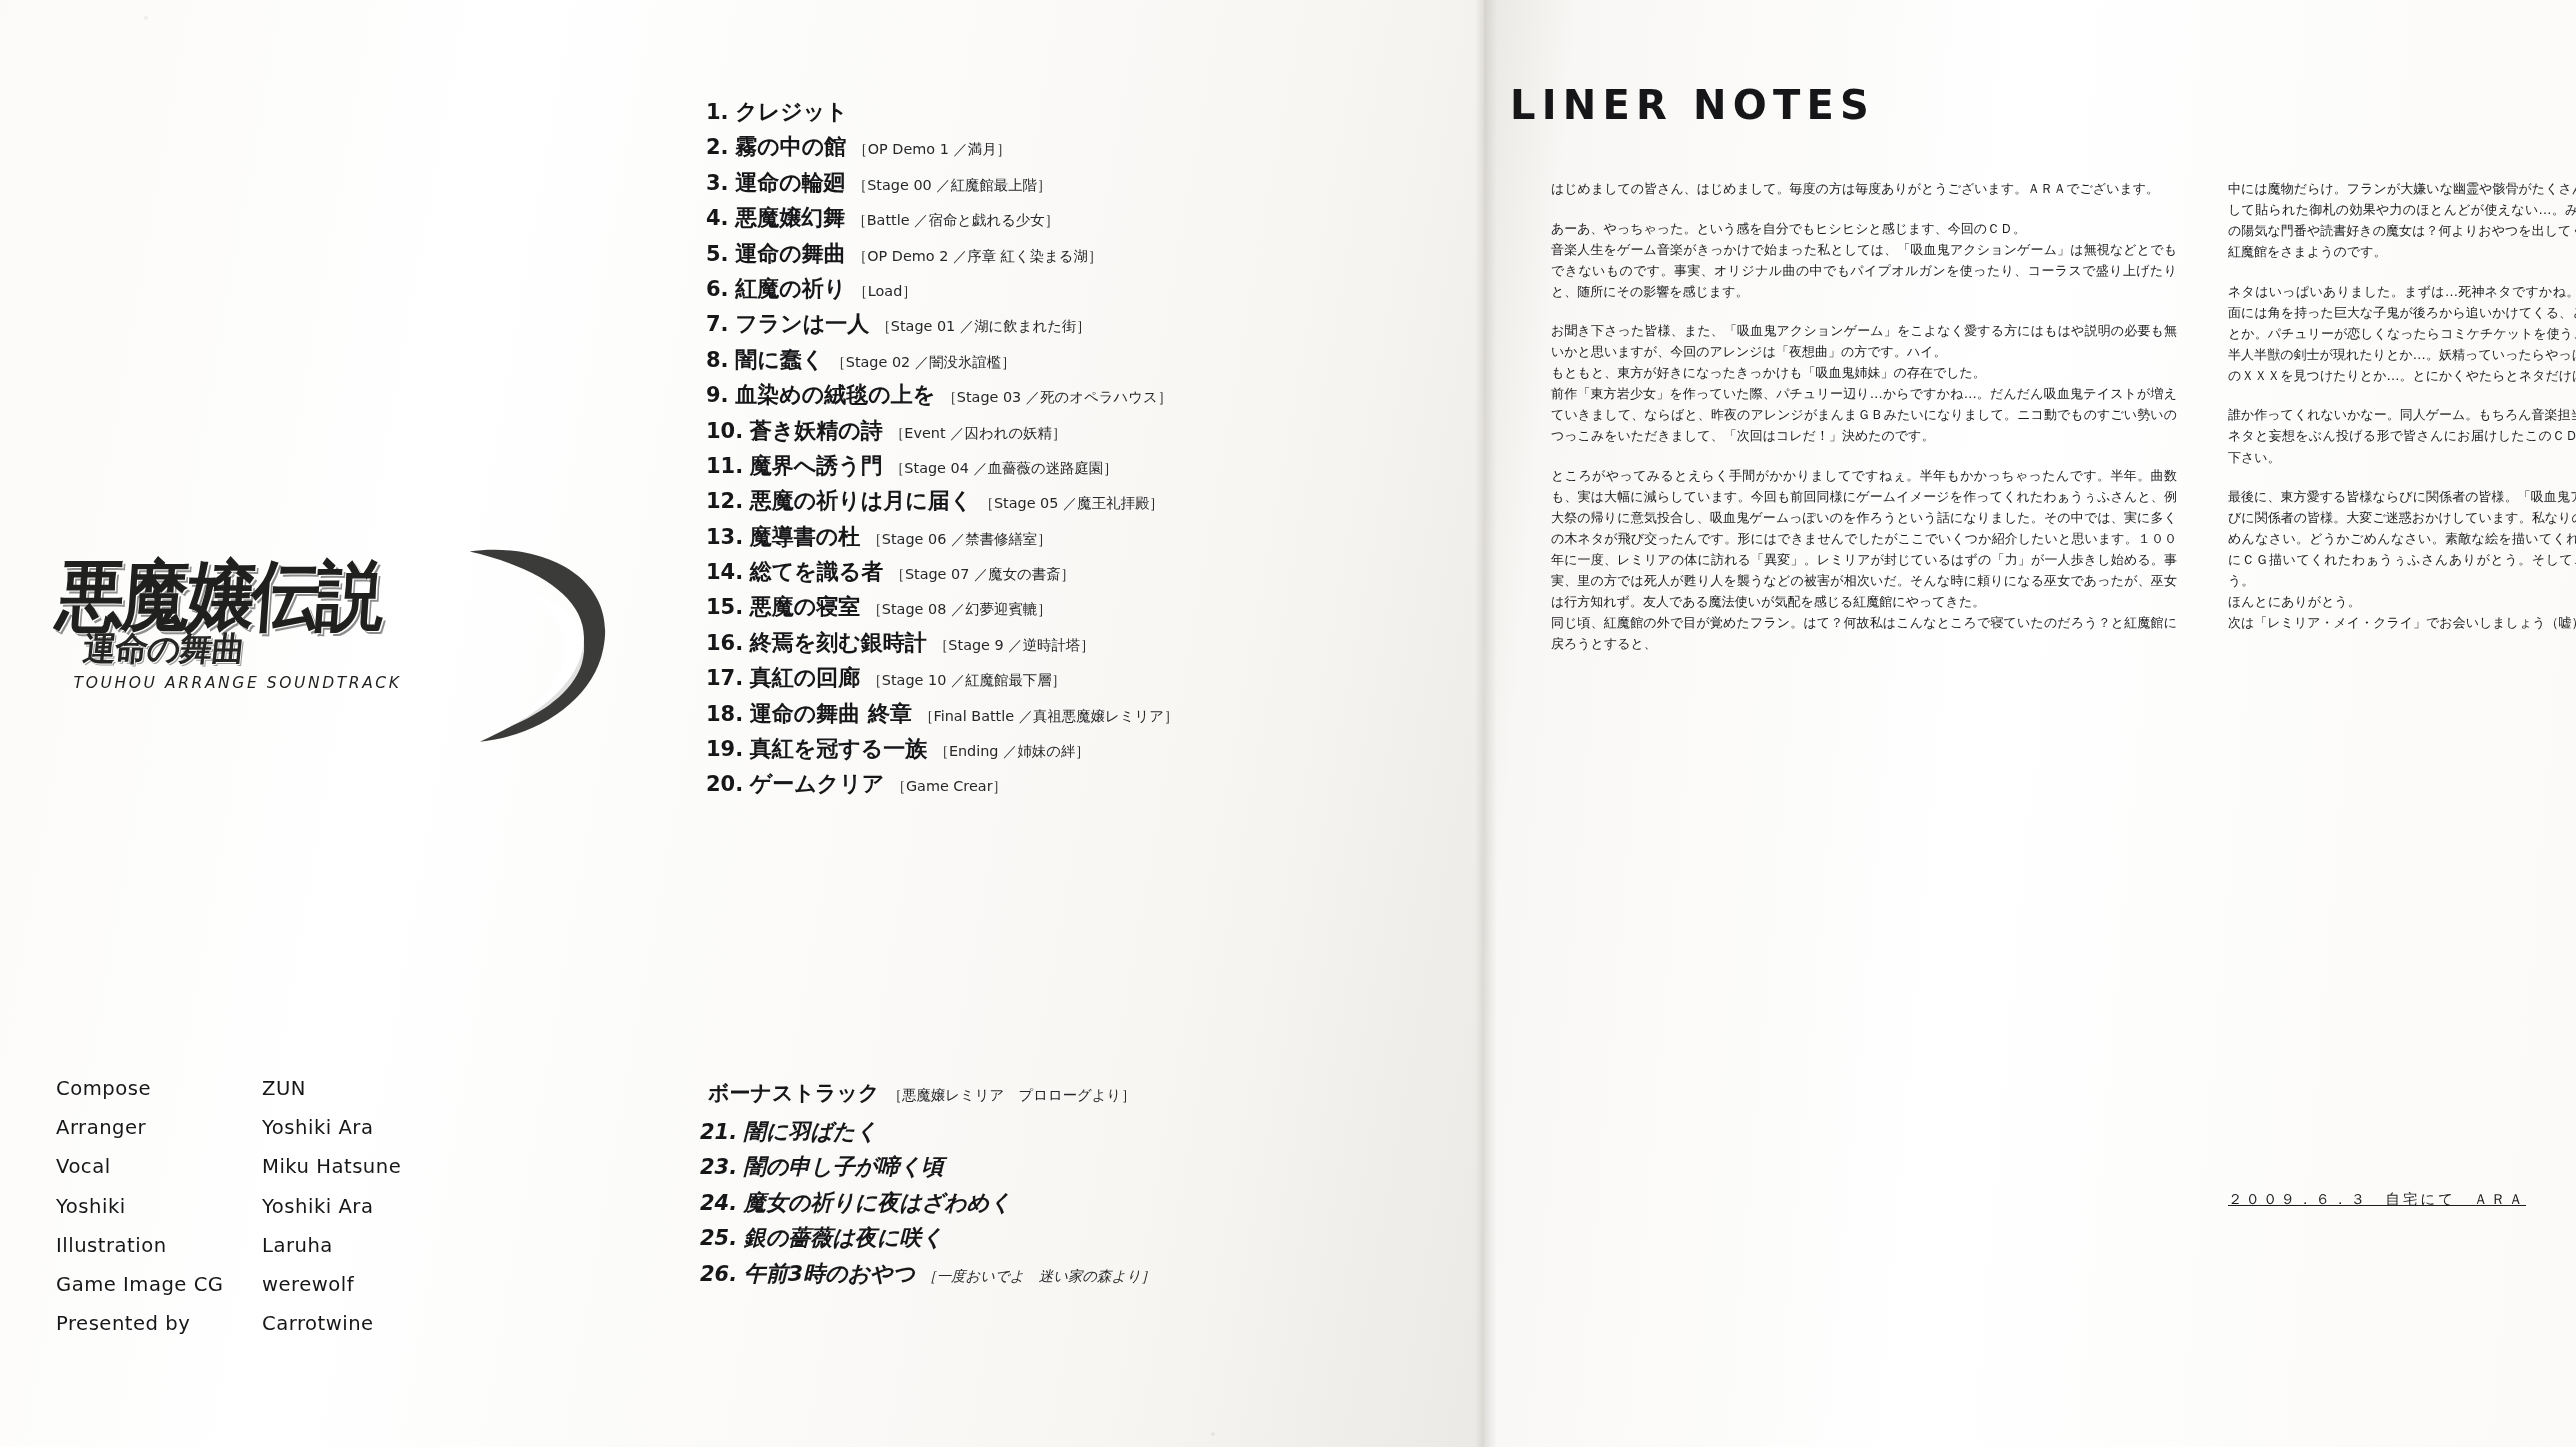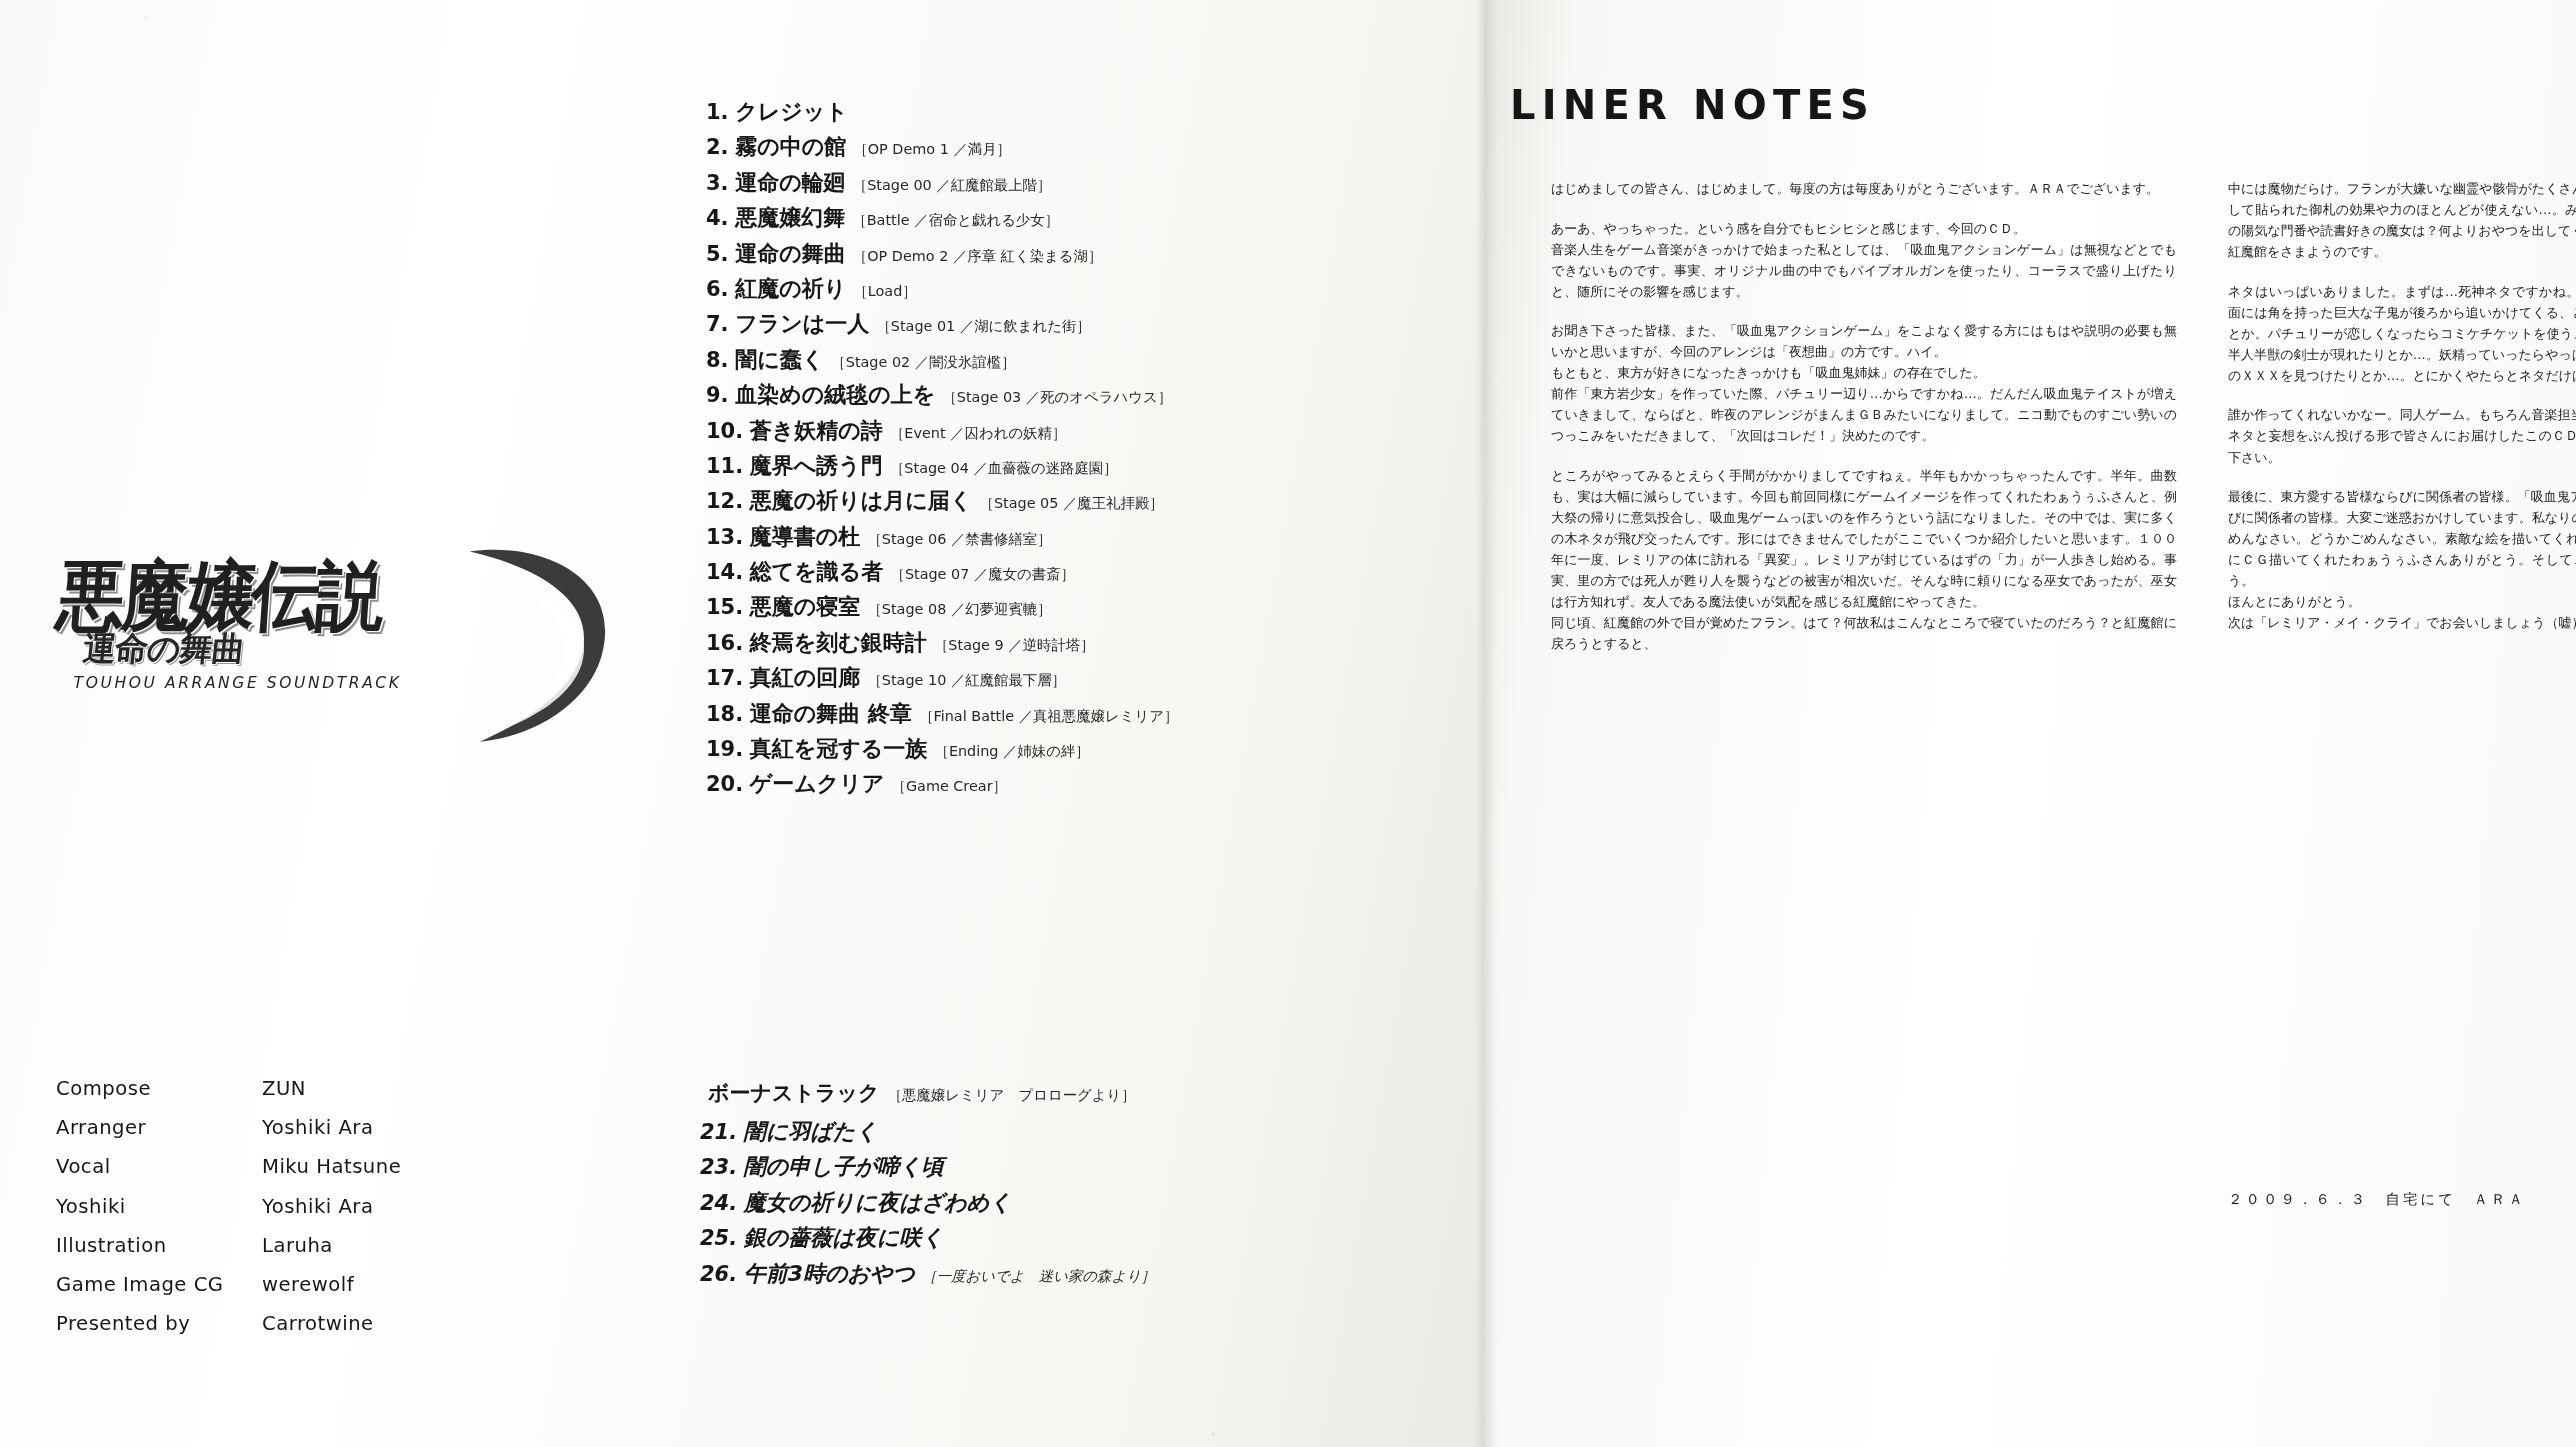--- a/index.html
+++ b/index.html
@@ -209,20 +209,21 @@
   }
   #signoff {
     position: absolute;
     left: 2228px;
     top: 1190px;
     font-family: "DejaVu Sans", "Liberation Sans", sans-serif;
     font-size: 14.4px;
     letter-spacing: 3.1px;
     color: #1c1c1f;
     white-space: nowrap;
+    text-decoration: underline;
   }
 
   
   .speckle {
     position: absolute;
     background: rgba(120,118,114,0.10);
     border-radius: 50%;
     pointer-events: none;
   }
 </style>

